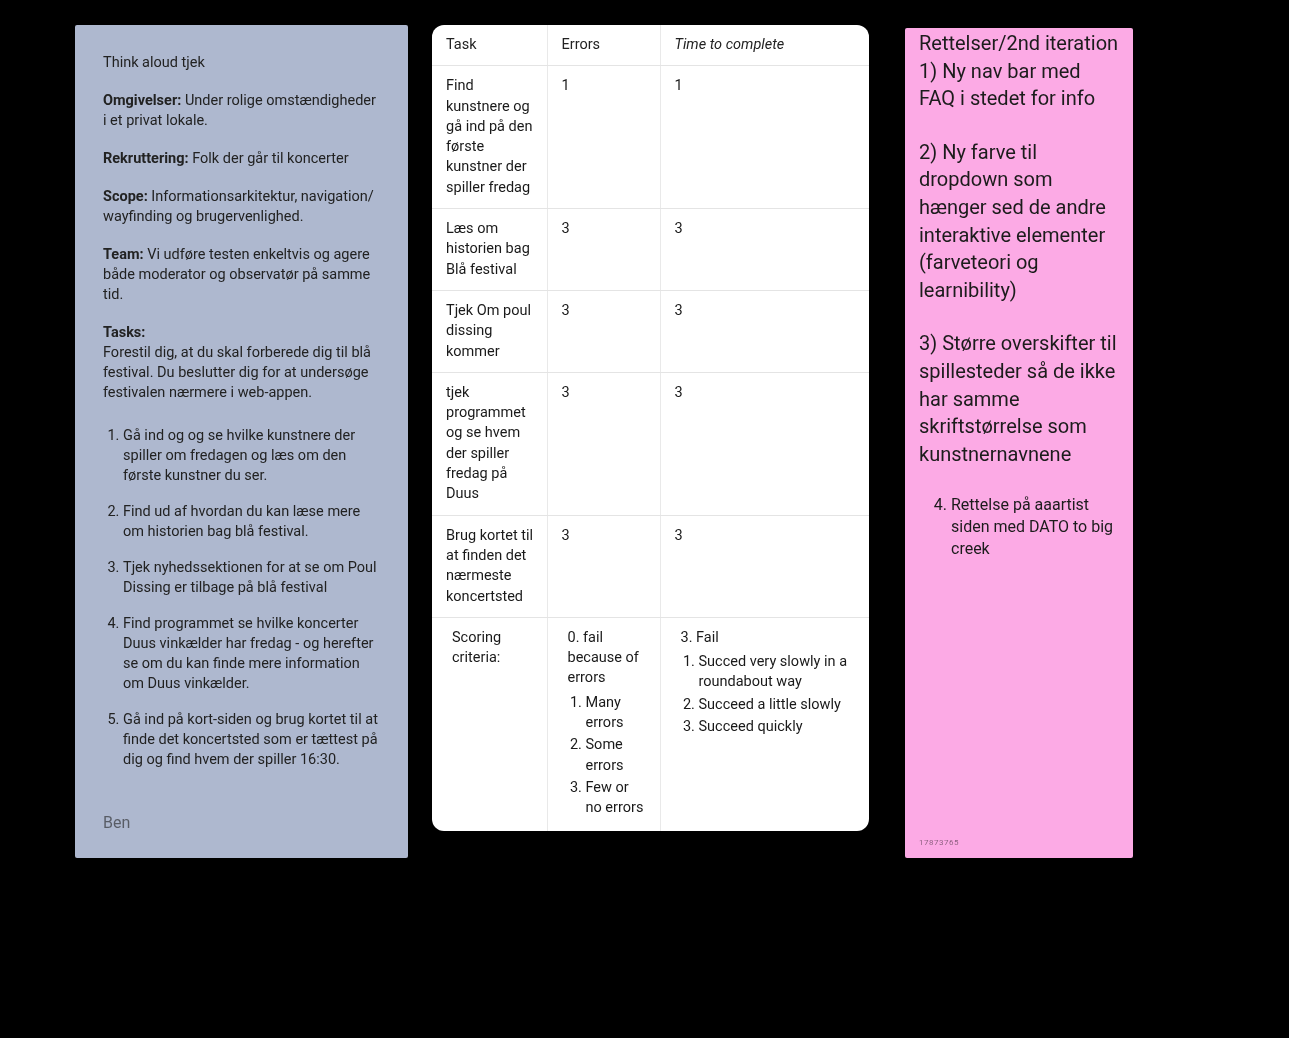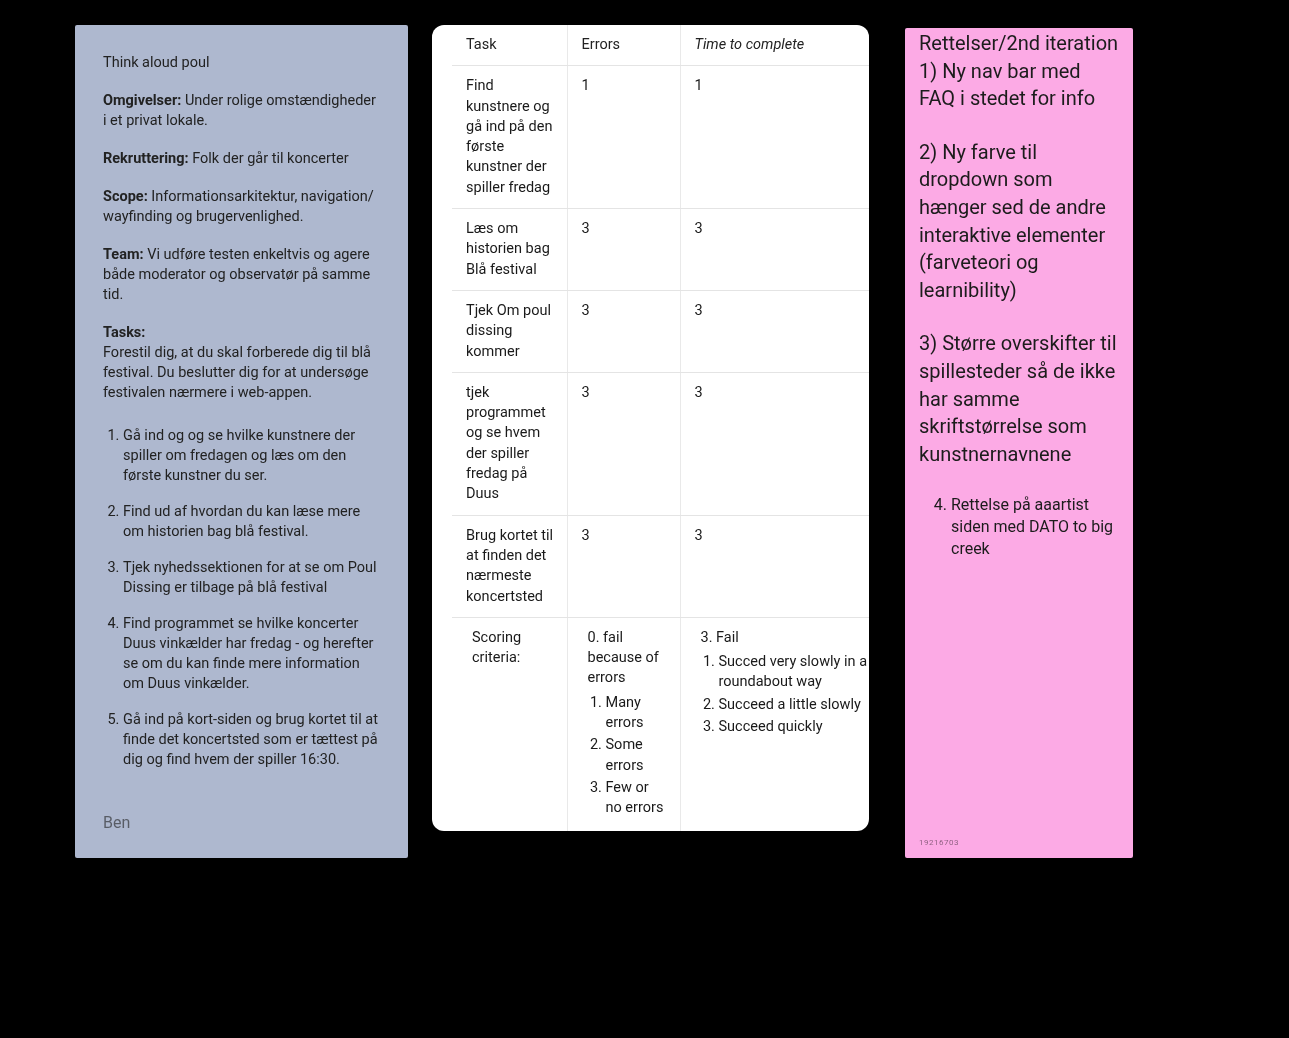--- a/index.html
+++ b/index.html
@@ -45,21 +45,21 @@
       left: 432px;
       top: 25px;
       width: 437px;
       background: #fff;
       border-radius: 12px;
       box-shadow: 4px 6px 12px rgba(0,0,0,0.5);
       font-size: 14.5px;
       color: #1a1a1a;
       overflow: hidden;
     }
-    table { width: 100%; border-collapse: collapse; margin-left: 20px; }
+    table { width: 100%; border-collapse: collapse; }
     th, td {
       text-align: left;
       padding: 10px 12px 10px 14px;
       vertical-align: top;
       border-bottom: 1px solid #e4e4e4;
       border-right: 1px solid #e9e9e9;
       line-height: 1.4;
     }
     th { font-weight: 400; color:#222; }
     th:last-child, td:last-child { border-right: none; }
@@ -93,21 +93,21 @@
       left: 14px;
       font-size: 8px;
       color: rgba(0,0,0,0.45);
       letter-spacing: 0.5px;
     }
   </style>
 </head>
 <body>
 
 <div class="blue-card">
-  <div class="title">Think aloud poul</div>
+  <div class="title">Think aloud tjek</div>
 
   <div class="block">
     <b>Omgivelser:</b><span> Under rolige omstændigheder i et privat lokale.</span>
   </div>
 
   <div class="block">
     <b>Rekruttering:</b><span> Folk der går til koncerter</span>
   </div>
 
   <div class="block">
@@ -194,14 +194,14 @@
 <div class="pink-card">
   <div class="block">
     <span>Rettelser/2nd iteration</span><br>
     <span>1) Ny nav bar med FAQ i stedet for info</span>
   </div>
   <div class="block">2) Ny farve til dropdown som hænger sed de andre interaktive elementer (farveteori og learnibility)</div>
   <div class="block">3) Større overskifter til spillesteder så de ikke har samme skriftstørrelse som kunstnernavnene</div>
   <ol start="4">
     <li>Rettelse på aaartist siden med DATO to big creek</li>
   </ol>
-  <div class="pink-id">19216703</div>
+  <div class="pink-id">17873765</div>
 </div>
 
 </body></html>

